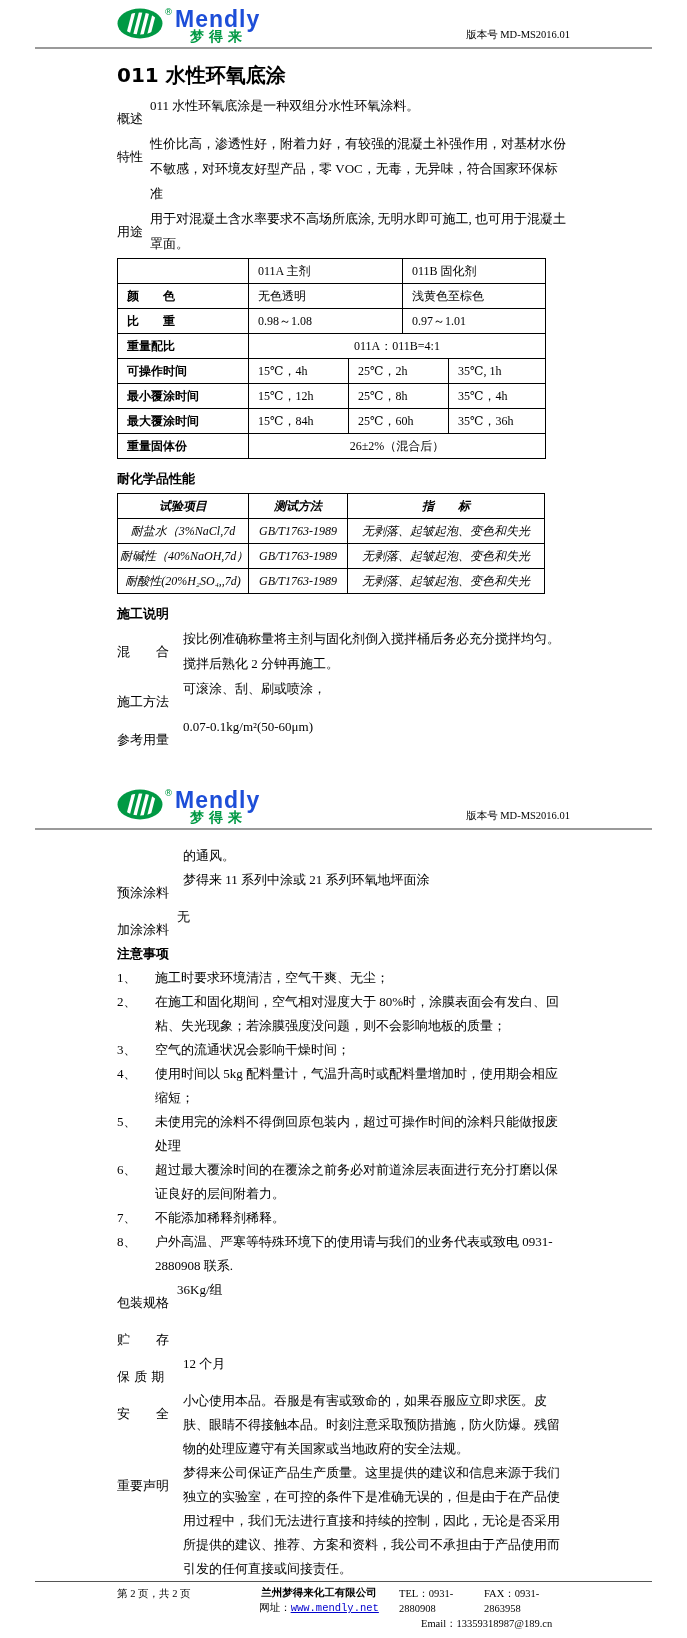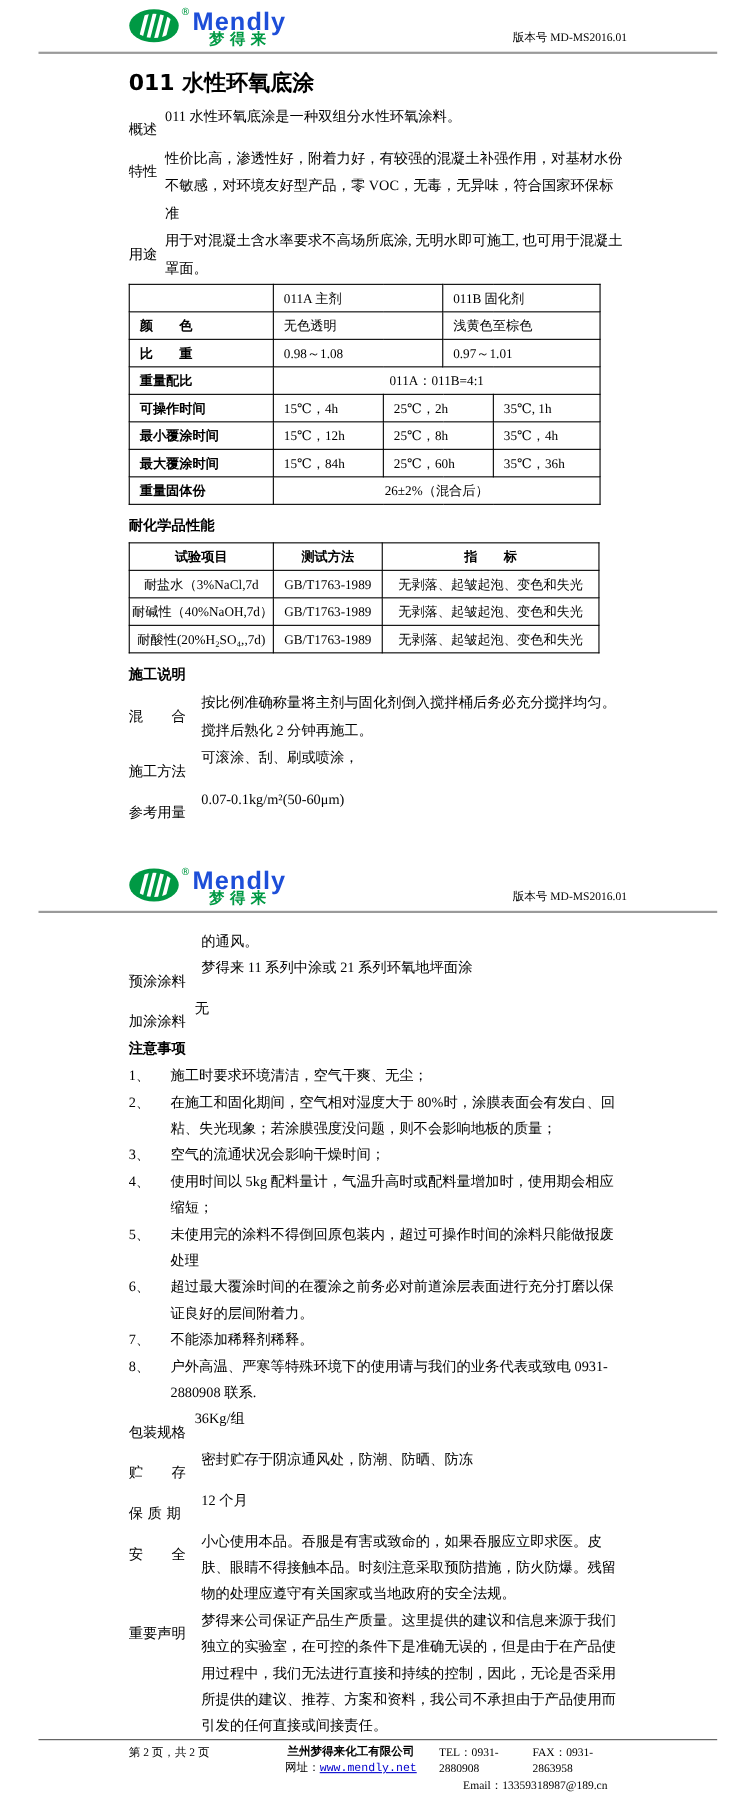--- a/index.html
+++ b/index.html
@@ -50,21 +50,21 @@
   .kv2 .k { flex:0 0 66px; }
   .kv3 .k { flex:0 0 60px; }
 
   .note { display:flex; }
   .note .n { flex:0 0 38px; }
   .note .t { flex:1; }
 
   
   table { border-collapse:collapse; table-layout:fixed; margin:2px 0 7px 0; }
   .t1 { width:428px;padding-left:38px; }
-  .t2 { width:427px; }
+  .t2 { width:427px;font-style:italic; }
   td { border:1px solid #000; height:22px; font-size:12px; line-height:14px;
        padding:1px 2px 1px 9px; overflow:hidden; white-space:nowrap; }
   td.lbl { font-family:"DejaVu Sans","Liberation Sans",sans-serif; font-weight:bold; }
   td.ctr { text-align:center; padding:1px 2px; }
   .t2 td { text-align:center; padding:1px 2px; }
   .t2 td.hd { font-family:"DejaVu Sans","Liberation Sans",sans-serif; font-weight:bold; }
 
   
   .pfooter { margin-top:auto; }
   .f-rule { border:none; border-top:1.5px solid #555; margin:0 -82px 4px -82px; }
@@ -307,21 +307,20 @@
     <span class="n">8、</span>
     <span class="t">户外高温、严寒等特殊环境下的使用请与我们的业务代表或致电 0931-2880908 联系.</span>
   </div>
 
   <div class="kv kv3 txt">
     <span class="k">包装规格</span>
     <span class="t">36Kg/组</span>
   </div>
   <div class="kv kv2 txt">
     <span class="k">贮　　存</span>
-    <span class="t">密封贮存于阴凉通风处，防潮、防晒、防冻</span>
   </div>
   <div class="kv kv2 txt">
     <span class="k">保 质 期</span>
     <span class="t">12 个月</span>
   </div>
   <div class="kv kv2 txt">
     <span class="k">安　　全</span>
     <span class="t">小心使用本品。吞服是有害或致命的，如果吞服应立即求医。皮肤、眼睛不得接触本品。时刻注意采取预防措施，防火防爆。残留物的处理应遵守有关国家或当地政府的安全法规。</span>
   </div>
   <div class="kv kv2 txt">

